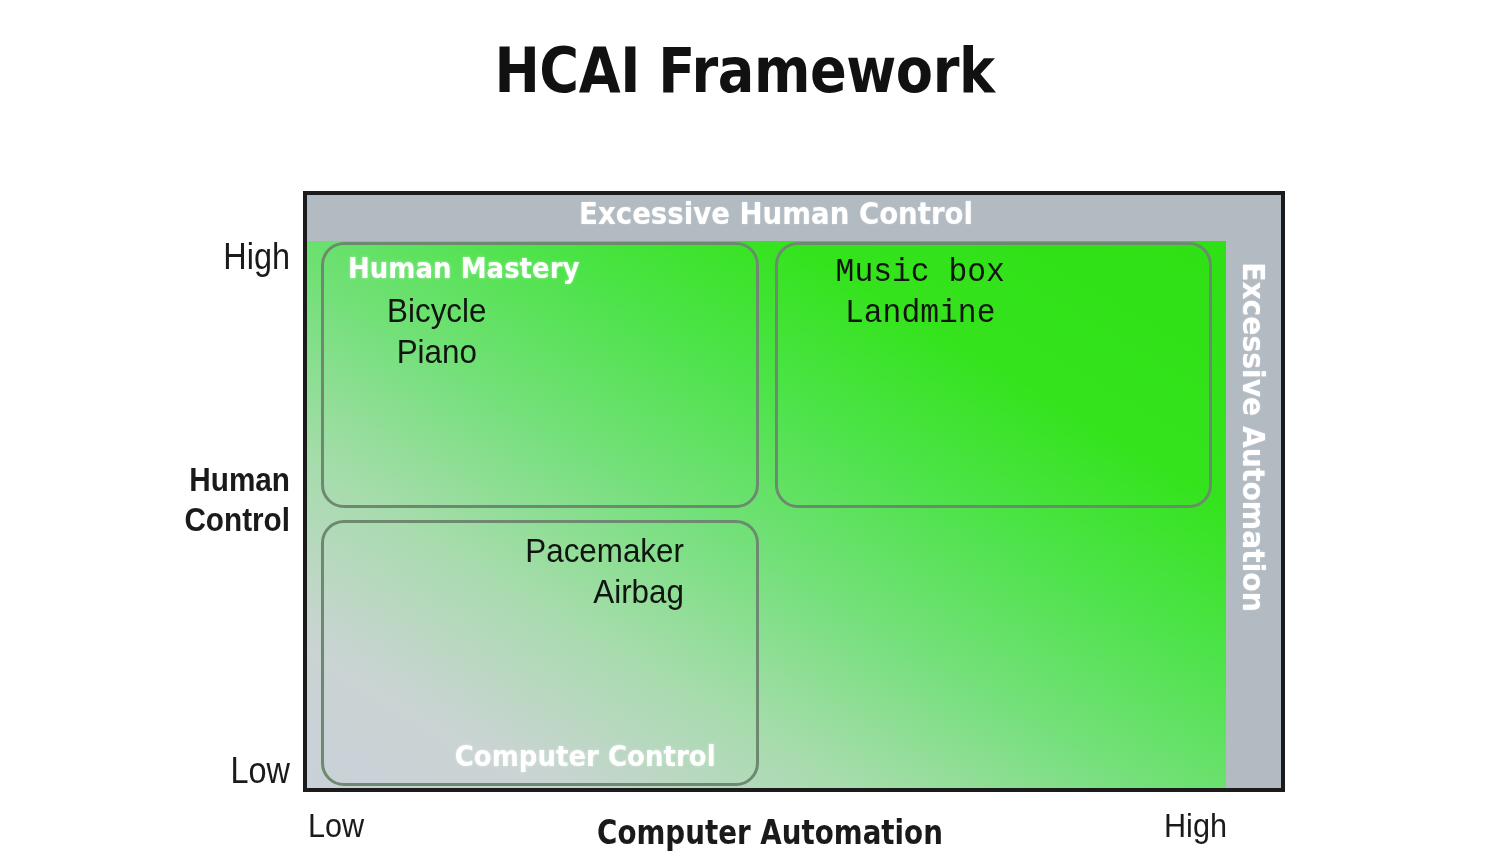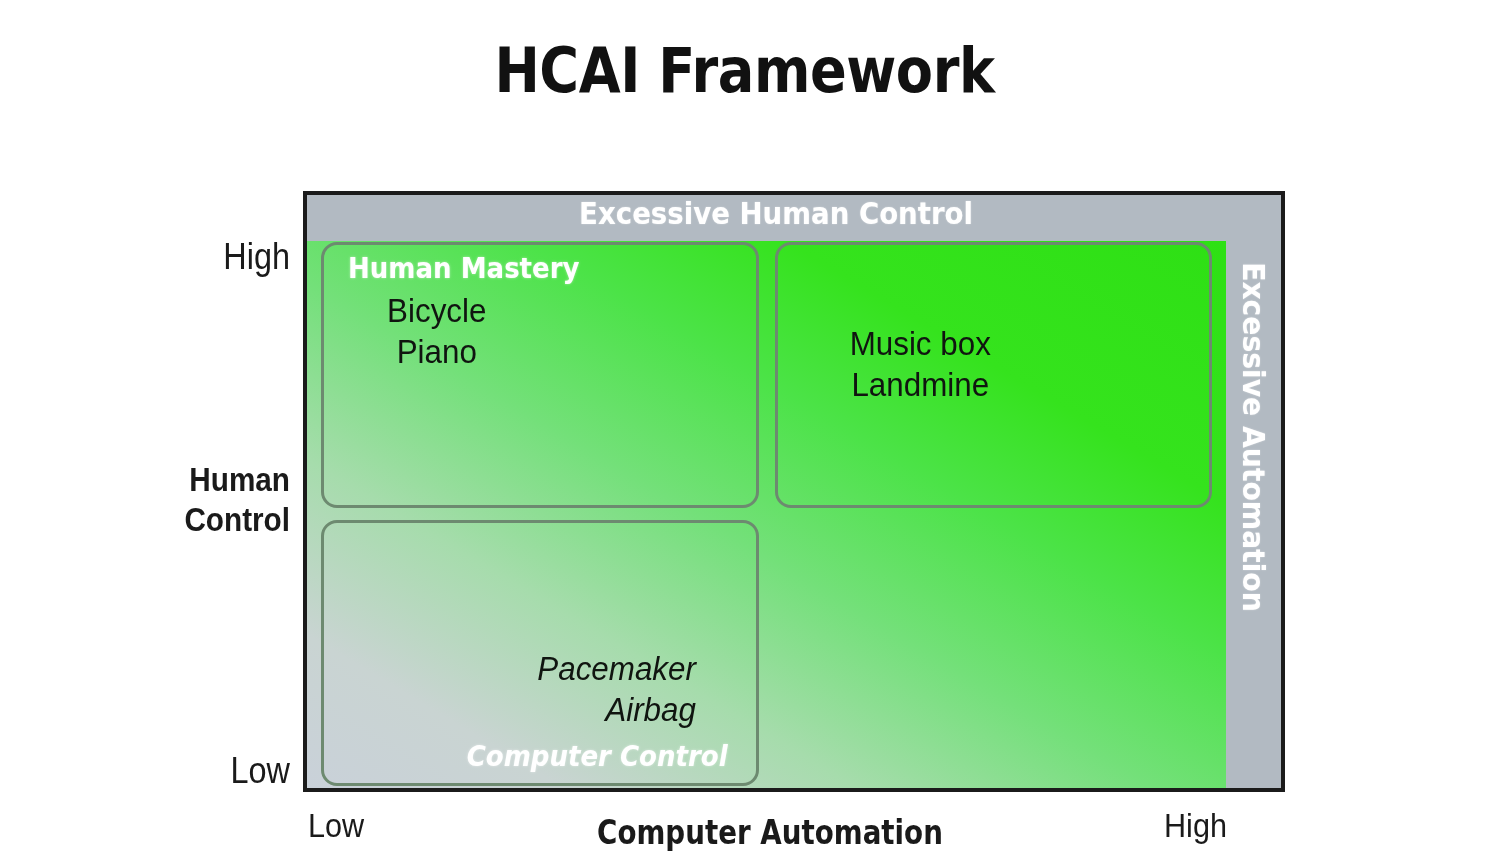--- a/index.html
+++ b/index.html
@@ -184,23 +184,23 @@
     display: grid;
     grid-template-columns: 1fr 1fr;
     grid-template-rows: 1fr 1fr;
     column-gap: 16px;
     row-gap: 12px;
   }
   .quadrant {
     position: relative;
     box-sizing: border-box;
     border: 3px solid #6d8a70;
-    border-radius: 16px;
+    border-radius: 23px;
     overflow: hidden;
-    padding: 8px 18px 10px 18px;
+    padding: 8px 30px 10px 18px;
     display: flex;
     flex-direction: column;
   }
   .quadrant-header {
     font-family: "DejaVu Sans", sans-serif;
     font-size: 28px;
     font-weight: bold;
     color: #ffffff;
     white-space: nowrap;
     transform: scaleX(0.93);
@@ -241,31 +241,31 @@
 
   #quadrant-reliable { align-items: flex-end; }
   #quadrant-reliable .quadrant-header { transform-origin: right top; margin-right: 2px; }
   #quadrant-reliable .quadrant-items {
     transform-origin: right top;
     margin-top: 10px;
     margin-right: 24px;
     text-align: right;
   }
 
-  #quadrant-music-box { justify-content: center; }
+  #quadrant-music-box { justify-content: flex-start; font-family: Liberation Mono, monospace; }
   #quadrant-music-box .quadrant-items {
     transform-origin: left bottom;
     margin-left: 34px;
     margin-bottom: 18px;
     text-align: center;
     display: inline-block;
     width: 190px;
   }
 
-  #quadrant-computer-control { align-items: flex-end; justify-content: flex-end; font-style: italic; }
+  #quadrant-computer-control { align-items: flex-end; justify-content: space-between; }
   #quadrant-computer-control .quadrant-items {
     transform-origin: right bottom;
     text-align: right;
     margin-right: 42px;
   }
   #quadrant-computer-control .quadrant-footer {
     transform-origin: right bottom;
     margin-top: 10px;
     margin-right: 10px;
   }

